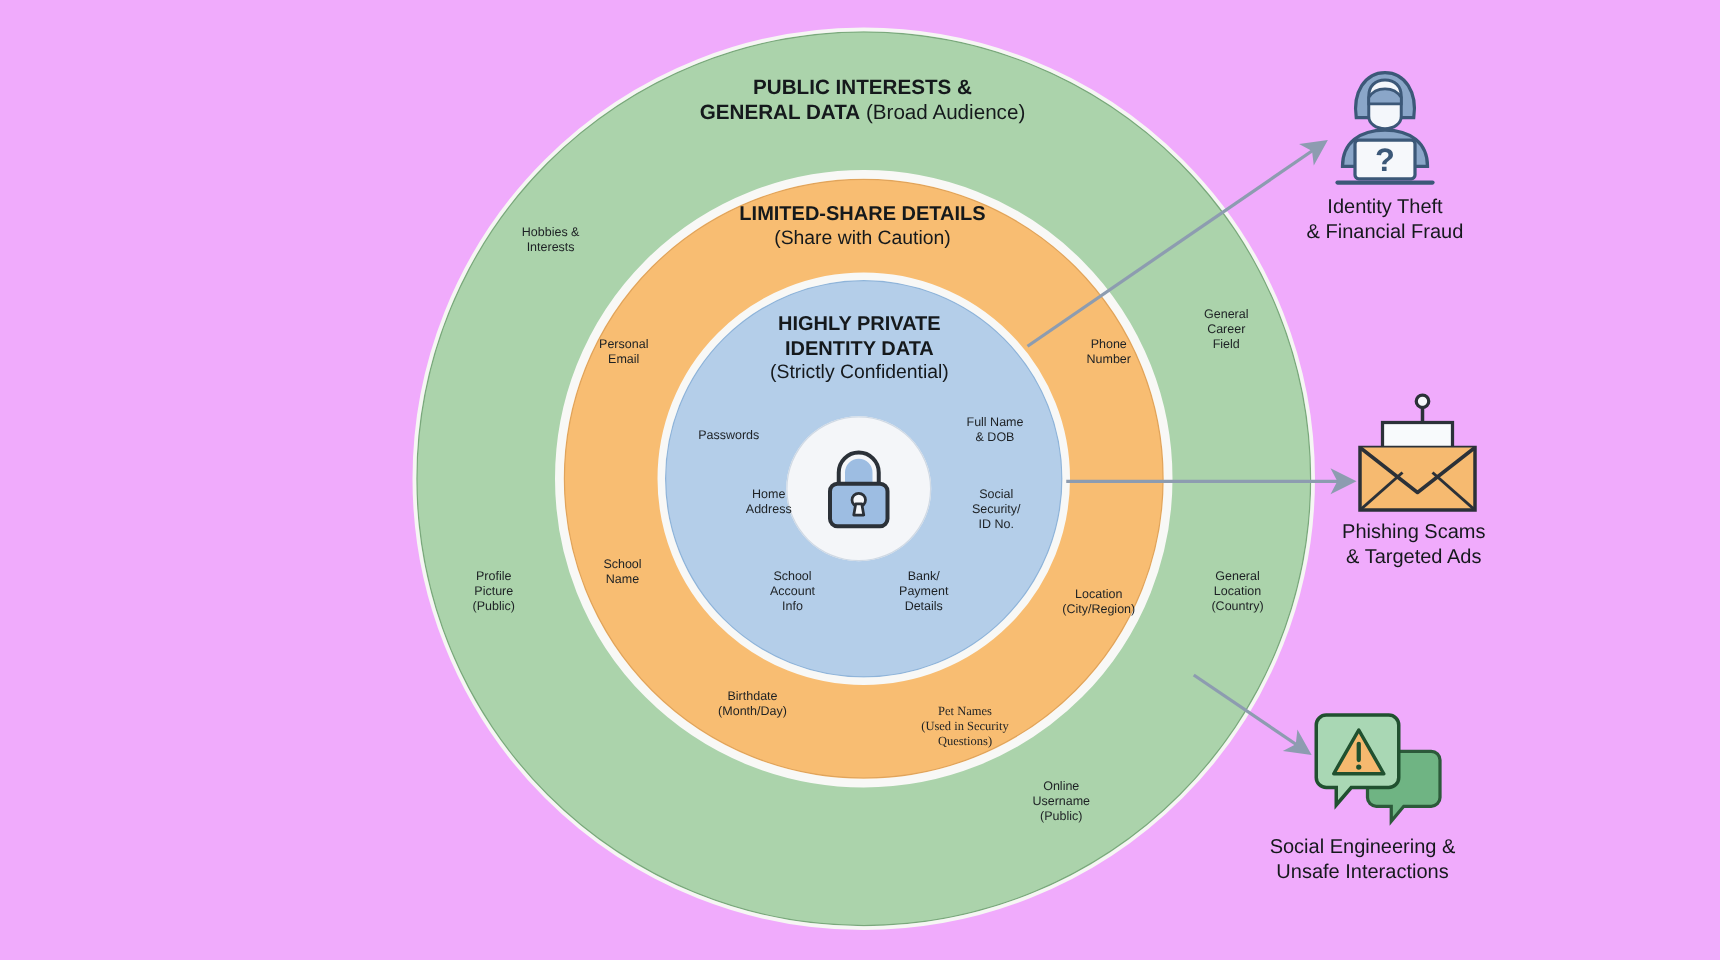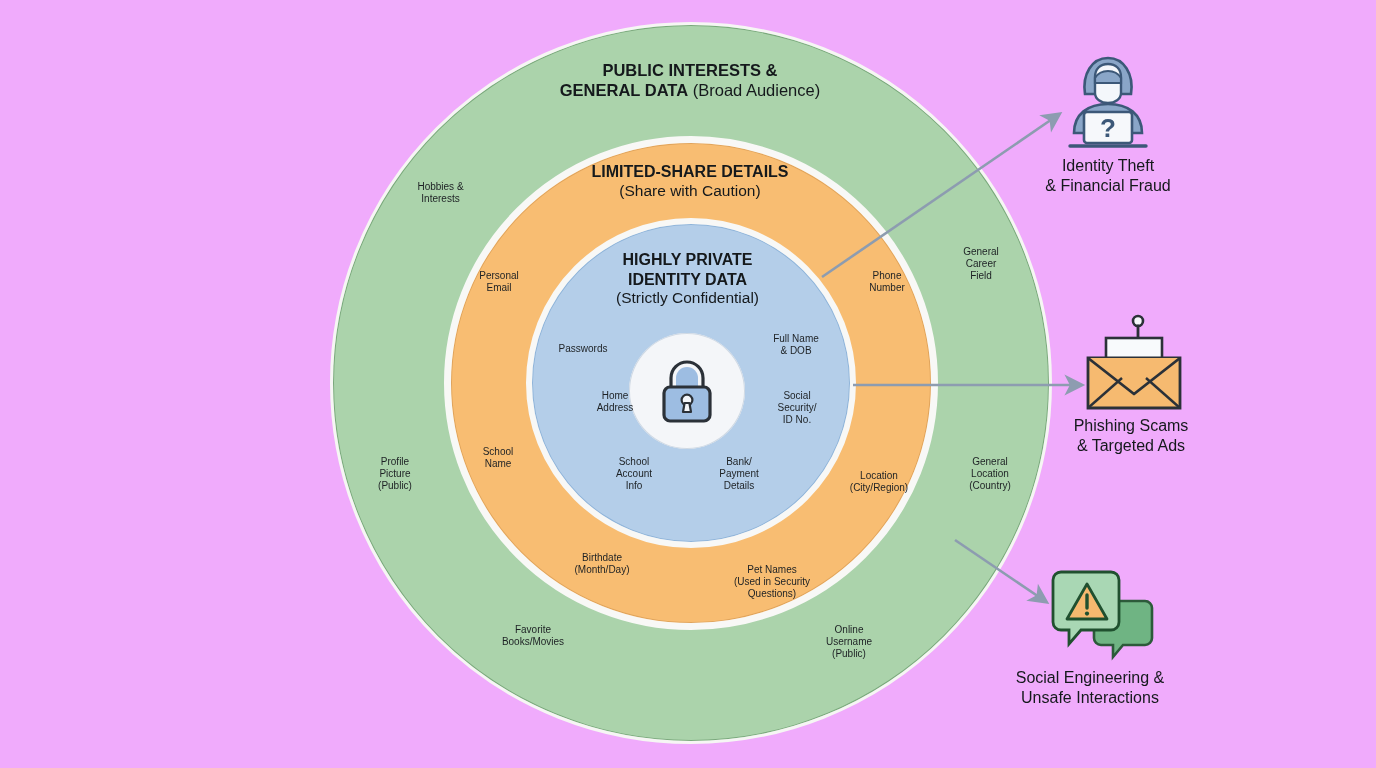--- a/index.html
+++ b/index.html
@@ -162,29 +162,28 @@
   <div class="ring-title" id="inner-title">
     <b>HIGHLY PRIVATE</b><br>
     <b>IDENTITY DATA</b>
     <span class="subline">(Strictly Confidential)</span>
   </div>
 
   <div class="label" style="left:378px; top:181px; width:125px;">Hobbies &amp;<br>Interests</div>
   <div class="label" style="left:925px; top:246px; width:112px;">General<br>Career<br>Field</div>
   <div class="label" style="left:341px; top:456px; width:108px;">Profile<br>Picture<br>(Public)</div>
   <div class="label" style="left:930px; top:456px; width:120px;">General<br>Location<br>(Country)</div>
-  <div class="label" style="left:452px; top:624px; width:162px;">Favorite<br>Books/Movies</div>
   <div class="label" style="left:788px; top:624px; width:122px;">Online<br>Username<br>(Public)</div>
 
   <div class="label" style="left:443px; top:270px; width:112px;">Personal<br>Email</div>
   <div class="label" style="left:833px; top:270px; width:108px;">Phone<br>Number</div>
   <div class="label" style="left:444px; top:446px; width:108px;">School<br>Name</div>
   <div class="label" style="left:820px; top:458px; width:118px;"><br>    Location<br>    (City/Region)<br>  </div>
   <div class="label" style="left:526px; top:552px; width:152px;">Birthdate<br>(Month/Day)</div>
-  <div class="label" style="left:694px; top:552px; width:156px;"><br>    Pet Names<br>    (Used in Security<br>Questions)<br>  </div>
+  <div class="label" style="left:694px; top:552px; width:156px;font-family:Liberation Serif, serif;"><br>    Pet Names<br>    (Used in Security<br>Questions)<br>  </div>
 
   <div class="label" style="left:527px; top:343px; width:112px;">Passwords</div>
   <div class="label" style="left:744px; top:333px; width:104px;">Full Name<br>&amp; DOB</div>
   <div class="label" style="left:529px; top:390px; width:108px;margin-left:32px;">Home<br>Address</div>
   <div class="label" style="left:748px; top:390px; width:98px;">Social<br>Security/<br>ID No.</div>
   <div class="label" style="left:580px; top:456px; width:108px;">School<br>Account<br>Info</div>
   <div class="label" style="left:692px; top:456px; width:94px;">Bank/<br>Payment<br>Details</div>
 
   <svg id="arrows" viewBox="0 0 1376 768">
     <defs>

